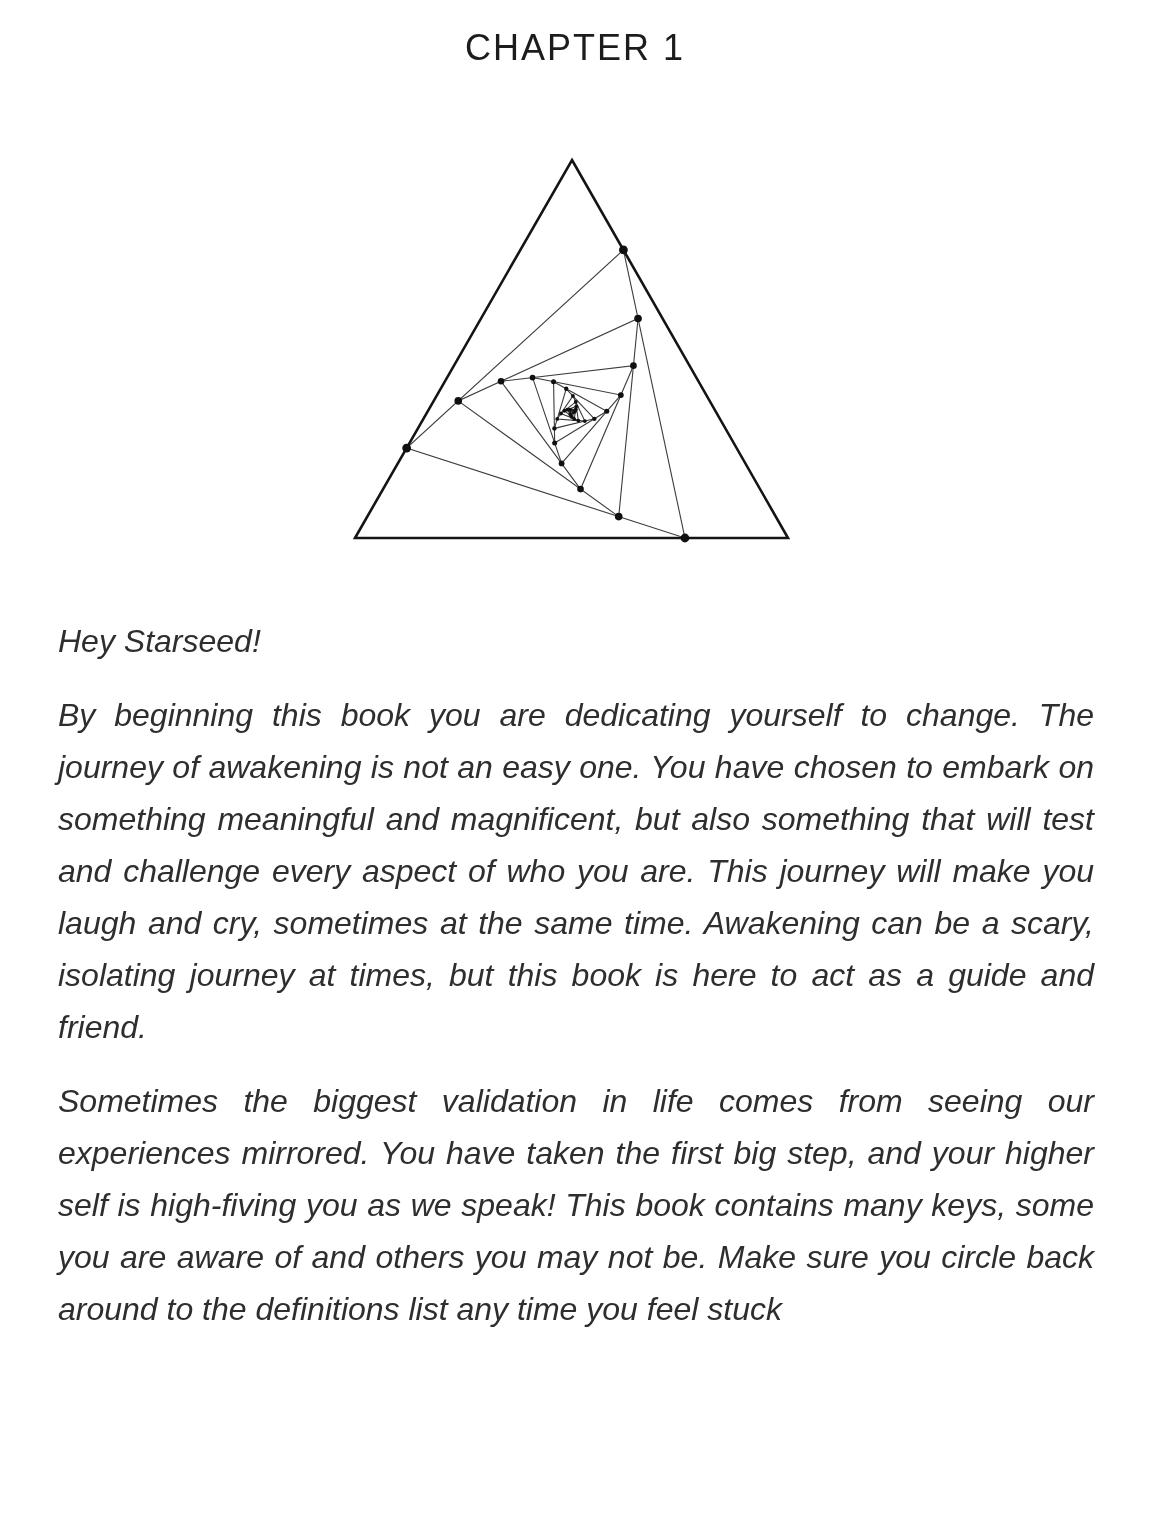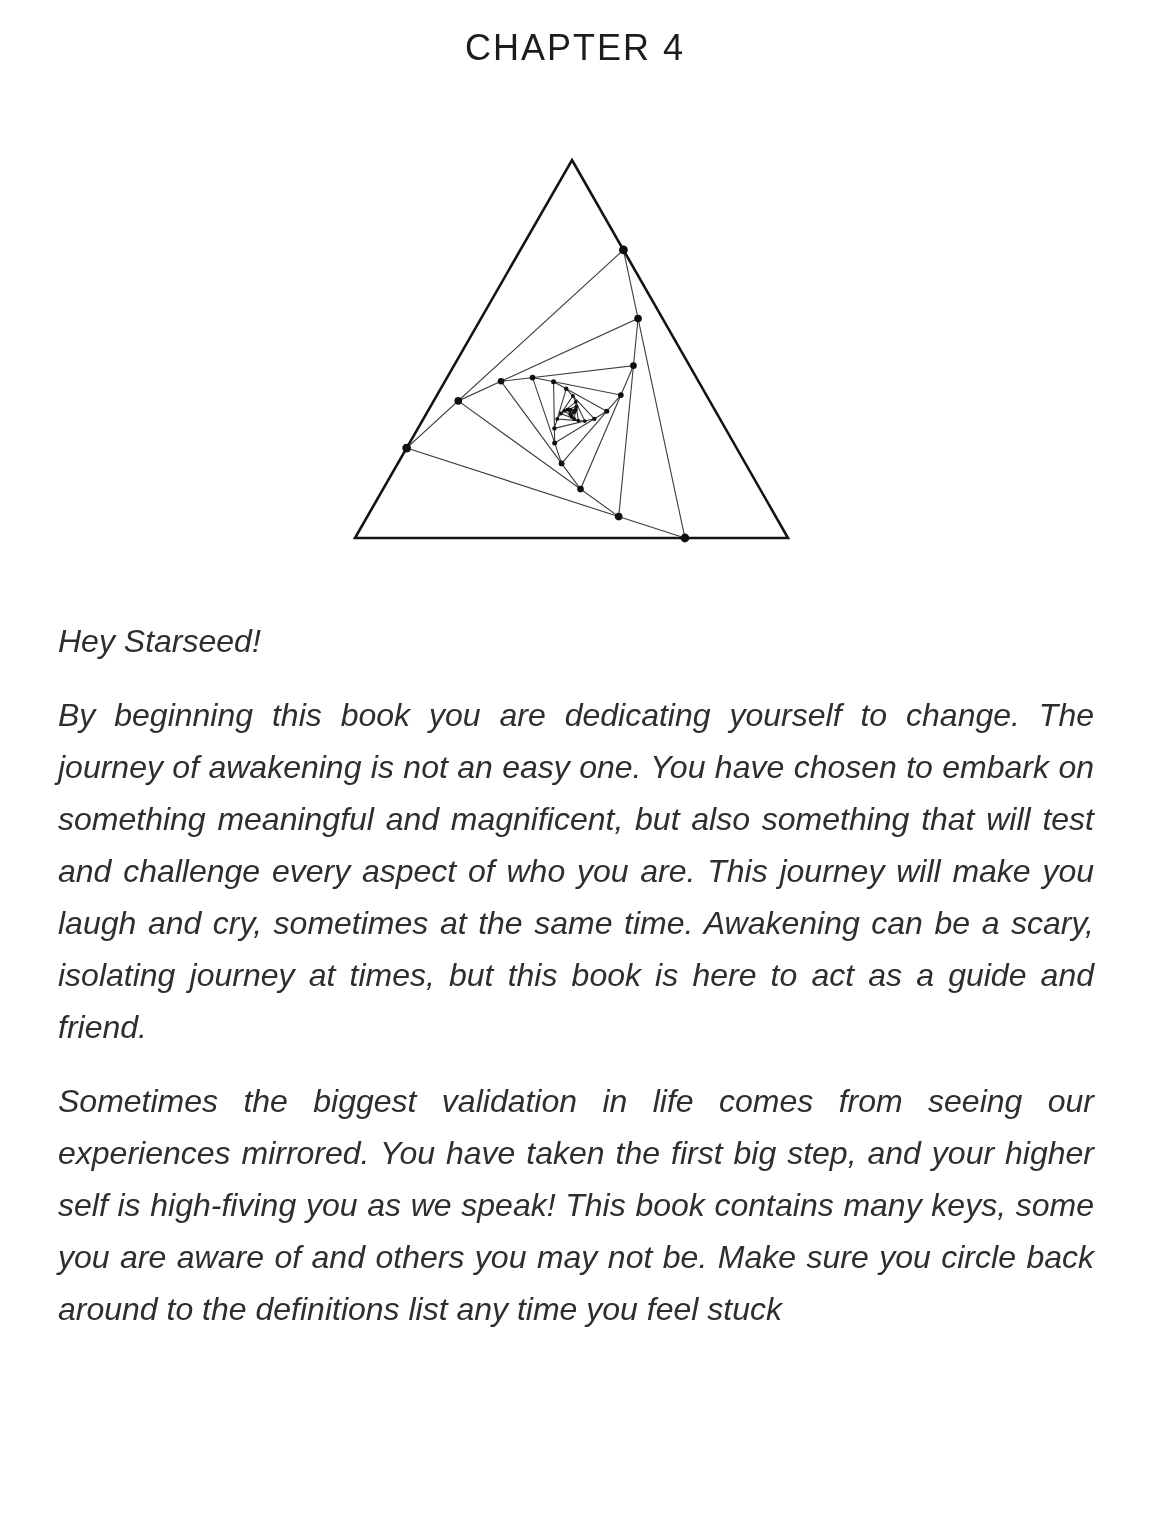--- a/index.html
+++ b/index.html
@@ -62,21 +62,21 @@
   }
   .body-text p.greeting {
     text-align: right;
   }
 </style>
 </head>
 <body>
 
 <main class="page">
 
-  <h1 class="chapter-heading">CHAPTER 4</h1>
+  <h1 class="chapter-heading">CHAPTER 1</h1>
 
   <figure class="figure-wrap">
     <svg id="spiral-svg" xmlns="http://www.w3.org/2000/svg" viewBox="320 140 510 420">
         <polygon points="572.00,160.00 788.00,538.00 355.00,538.00" fill="none" stroke="#141414" stroke-width="2.6" stroke-linejoin="miter"></polygon>
         <polygon points="623.41,249.96 684.95,538.00 406.65,448.04" fill="none" stroke="#3c3c3c" stroke-width="1.1" stroke-linejoin="miter"></polygon>
         <circle cx="623.41" cy="249.96" r="4.40" fill="#101010"></circle>
         <circle cx="684.95" cy="538.00" r="4.40" fill="#101010"></circle>
         <circle cx="406.65" cy="448.04" r="4.40" fill="#101010"></circle>
         <polygon points="638.05,318.52 618.71,516.59 458.24,400.89" fill="none" stroke="#3c3c3c" stroke-width="1.1" stroke-linejoin="miter"></polygon>
         <circle cx="638.05" cy="318.52" r="3.83" fill="#101010"></circle>

